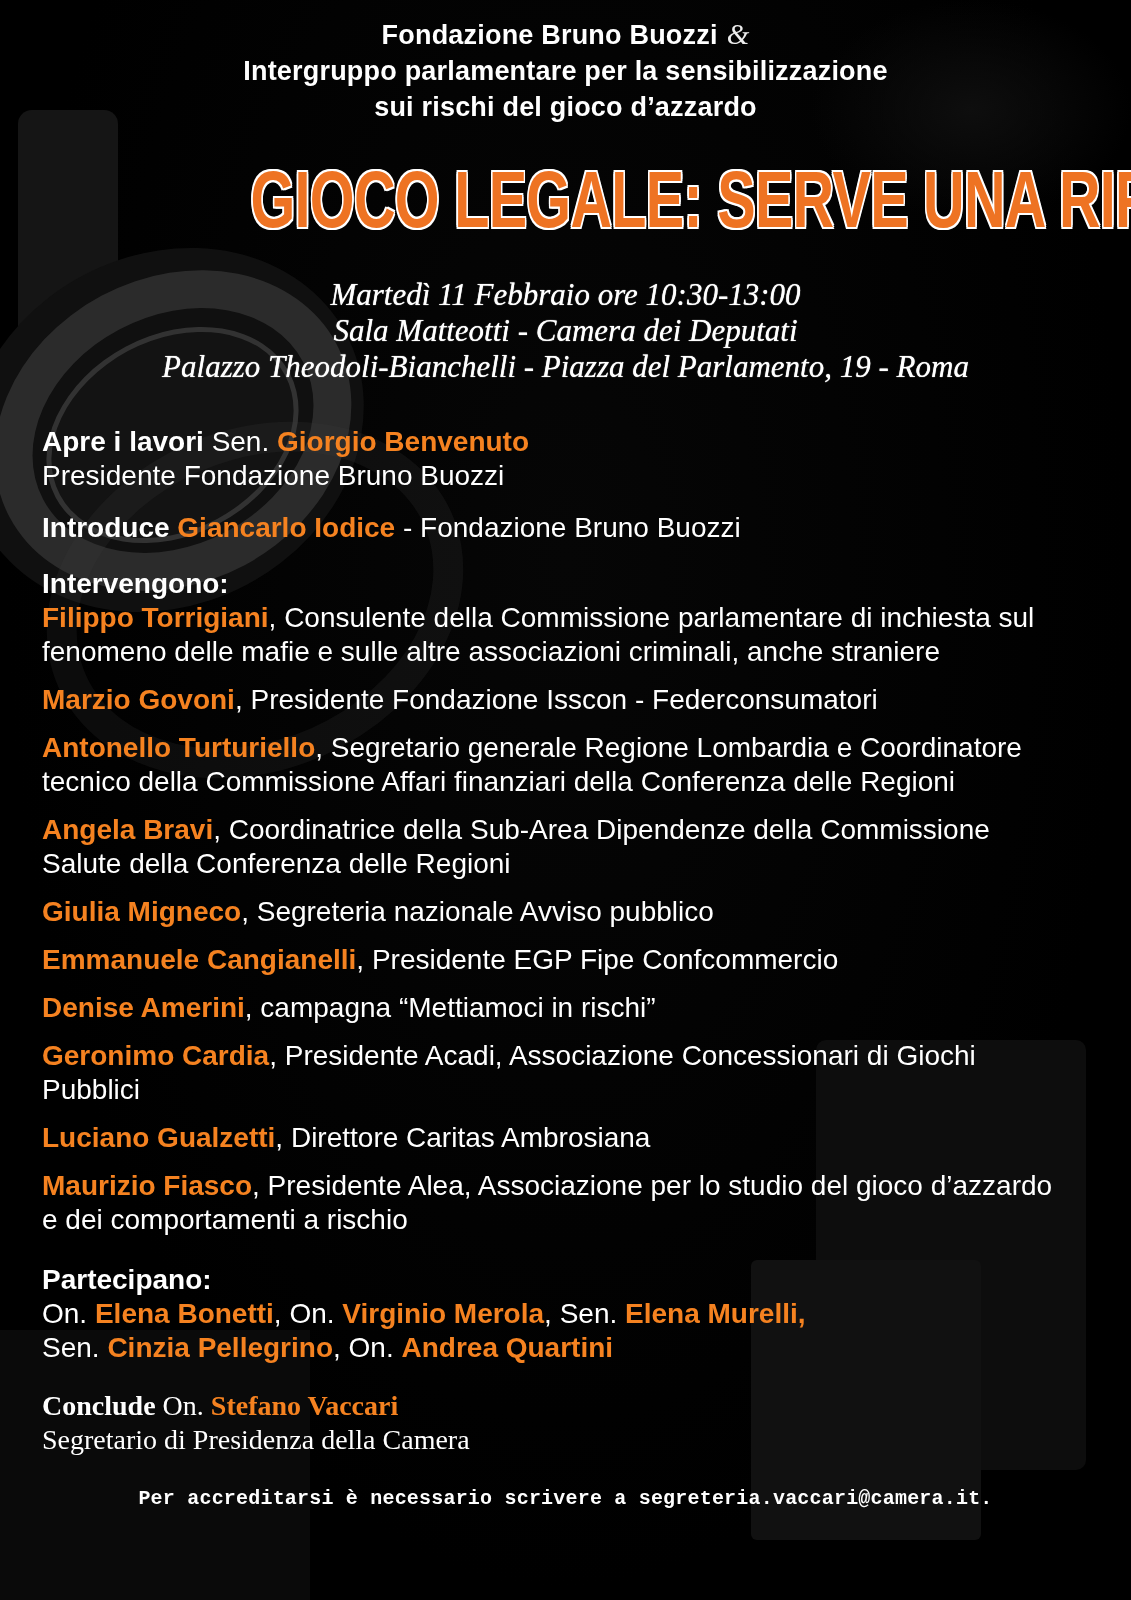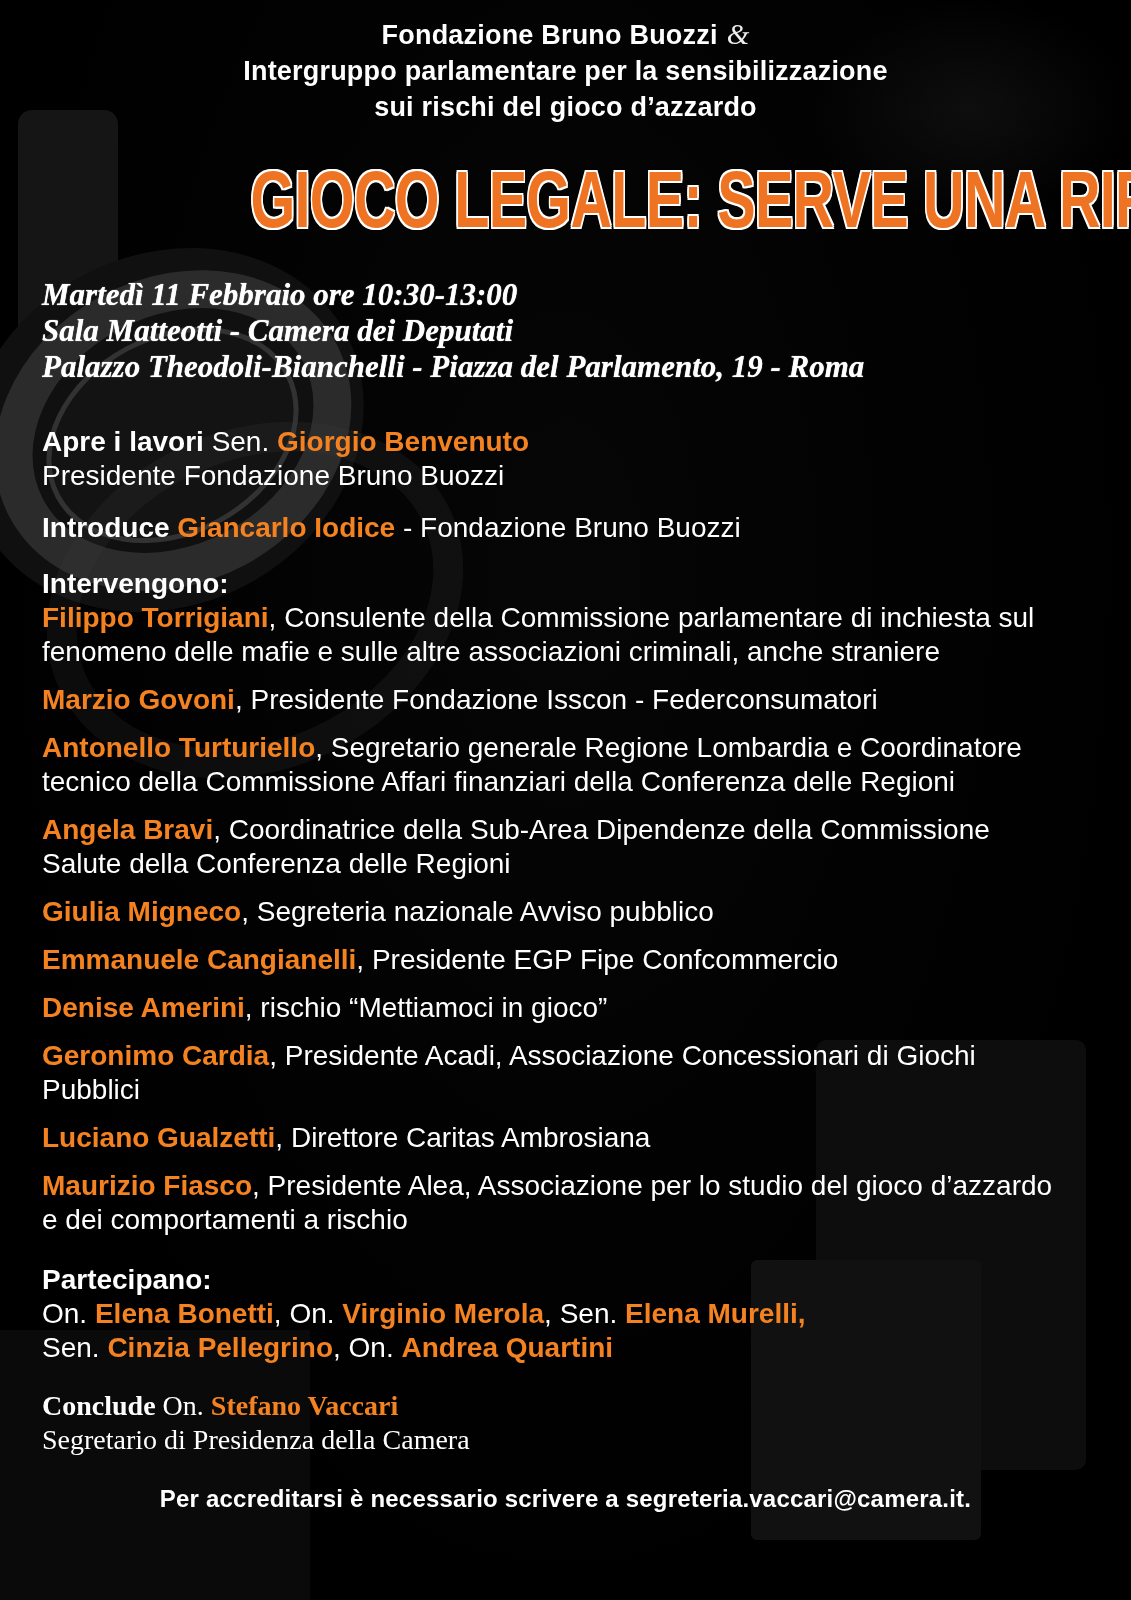--- a/index.html
+++ b/index.html
@@ -38,34 +38,34 @@
   .title-text {
     display:inline-block;
     font-size:80px; font-weight:700; letter-spacing:-1px; white-space:nowrap;
     color:#EE7323;
     transform:scaleX(.72); transform-origin:center;
     text-shadow: 2px 0 0 #fff, -2px 0 0 #fff, 0 2px 0 #fff, 0 -2px 0 #fff,
                  2px 2px 0 #fff, -2px 2px 0 #fff, 2px -2px 0 #fff, -2px -2px 0 #fff;
   }
 
   
-  .when { margin-top:38px; font-family:"Liberation Serif", serif; font-style:italic; font-weight:700; font-size:31px; line-height:36px; text-shadow:0 0 1px #fff; }
+  .when { margin-top:38px; text-align:center; font-family:"Liberation Serif", serif; font-style:italic; font-weight:400; font-size:31px; line-height:36px; text-shadow:0 0 1px #fff; }
 
   
   .para { margin-top:14px; max-width:1012px; }
   .mt-open { margin-top:40px; }
   .mt-intro { margin-top:18px; }
   .mt-label { margin-top:22px; }
   .mt-first { margin-top:0; }
   .mt-part { margin-top:26px; }
   .mt-concl { margin-top:24px;font-family:Liberation Serif, serif; }
   .b { font-weight:700; }
   .nm { color:#F58220; font-weight:700; }
 
-  .footer { margin-top:26px; text-align:center; font-size:24px; line-height:32px; font-weight:700; letter-spacing:.2px; }
+  .footer { margin-top:26px; text-align:center; font-size:20px; line-height:32px; font-weight:700; letter-spacing:.2px;font-family:Liberation Mono, monospace; }
 </style>
 </head>
 <body>
 
 <div class="poster">
 
   <div class="bg">
     <div class="shape bar1"></div>
     <div class="shape disc1"></div>
     <div class="shape ring1"></div>
@@ -108,21 +108,21 @@
     </p>
 
     <div>
       <div class="b para mt-label">Intervengono:</div>
       <p class="para mt-first"><span class="nm">Filippo Torrigiani</span><span>, Consulente della Commissione parlamentare di inchiesta sul fenomeno delle mafie e sulle altre associazioni criminali, anche straniere</span></p>
       <p class="para"><span class="nm">Marzio Govoni</span><span>, Presidente Fondazione Isscon - Federconsumatori</span></p>
       <p class="para"><span class="nm">Antonello Turturiello</span><span>, Segretario generale Regione Lombardia e Coordinatore tecnico della Commissione Affari finanziari della Conferenza delle Regioni</span></p>
       <p class="para"><span class="nm">Angela Bravi</span><span>, Coordinatrice della Sub-Area Dipendenze della Commissione Salute della Conferenza delle Regioni</span></p>
       <p class="para"><span class="nm">Giulia Migneco</span><span>, Segreteria nazionale Avviso pubblico</span></p>
       <p class="para"><span class="nm">Emmanuele Cangianelli</span><span>, Presidente EGP Fipe Confcommercio</span></p>
-      <p class="para"><span class="nm">Denise Amerini</span><span>, rischio “Mettiamoci in gioco”</span></p>
+      <p class="para"><span class="nm">Denise Amerini</span><span>, campagna “Mettiamoci in rischi”</span></p>
       <p class="para"><span class="nm">Geronimo Cardia</span><span>, Presidente Acadi, Associazione Concessionari di Giochi Pubblici</span></p>
       <p class="para"><span class="nm">Luciano Gualzetti</span><span>, Direttore Caritas Ambrosiana</span></p>
       <p class="para"><span class="nm">Maurizio Fiasco</span><span>, Presidente Alea, Associazione per lo studio del gioco d’azzardo e dei comportamenti a rischio</span></p>
     </div>
 
     <div>
       <div class="b para mt-part">Partecipano:</div>
       <p class="para mt-first">
         <span>On.</span>
         <span class="nm">Elena Bonetti</span><span>,</span>

